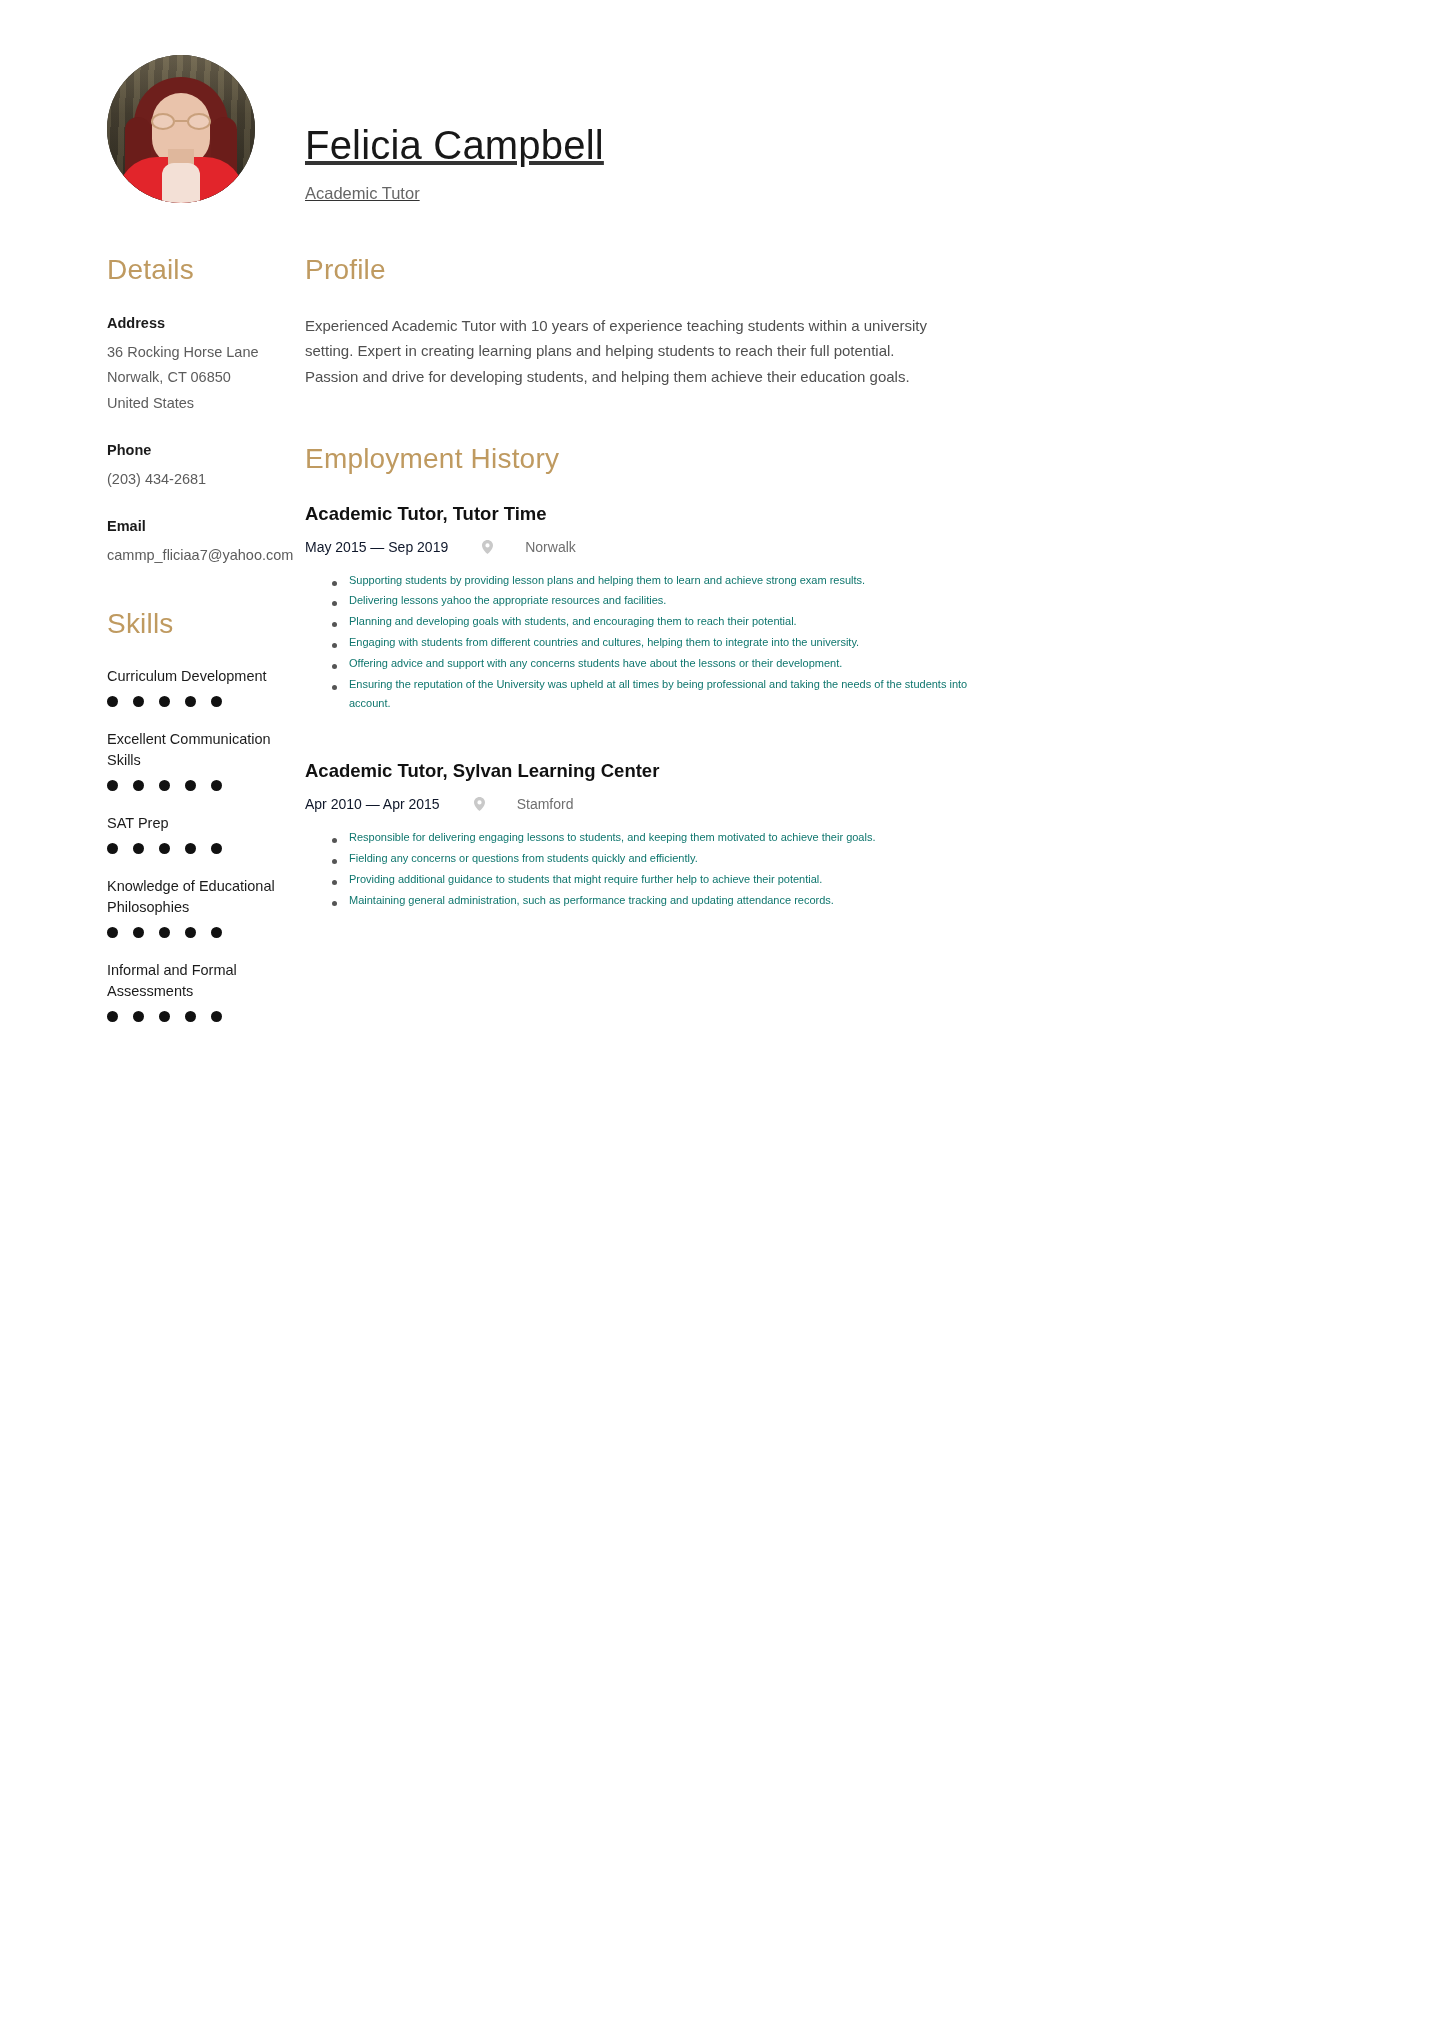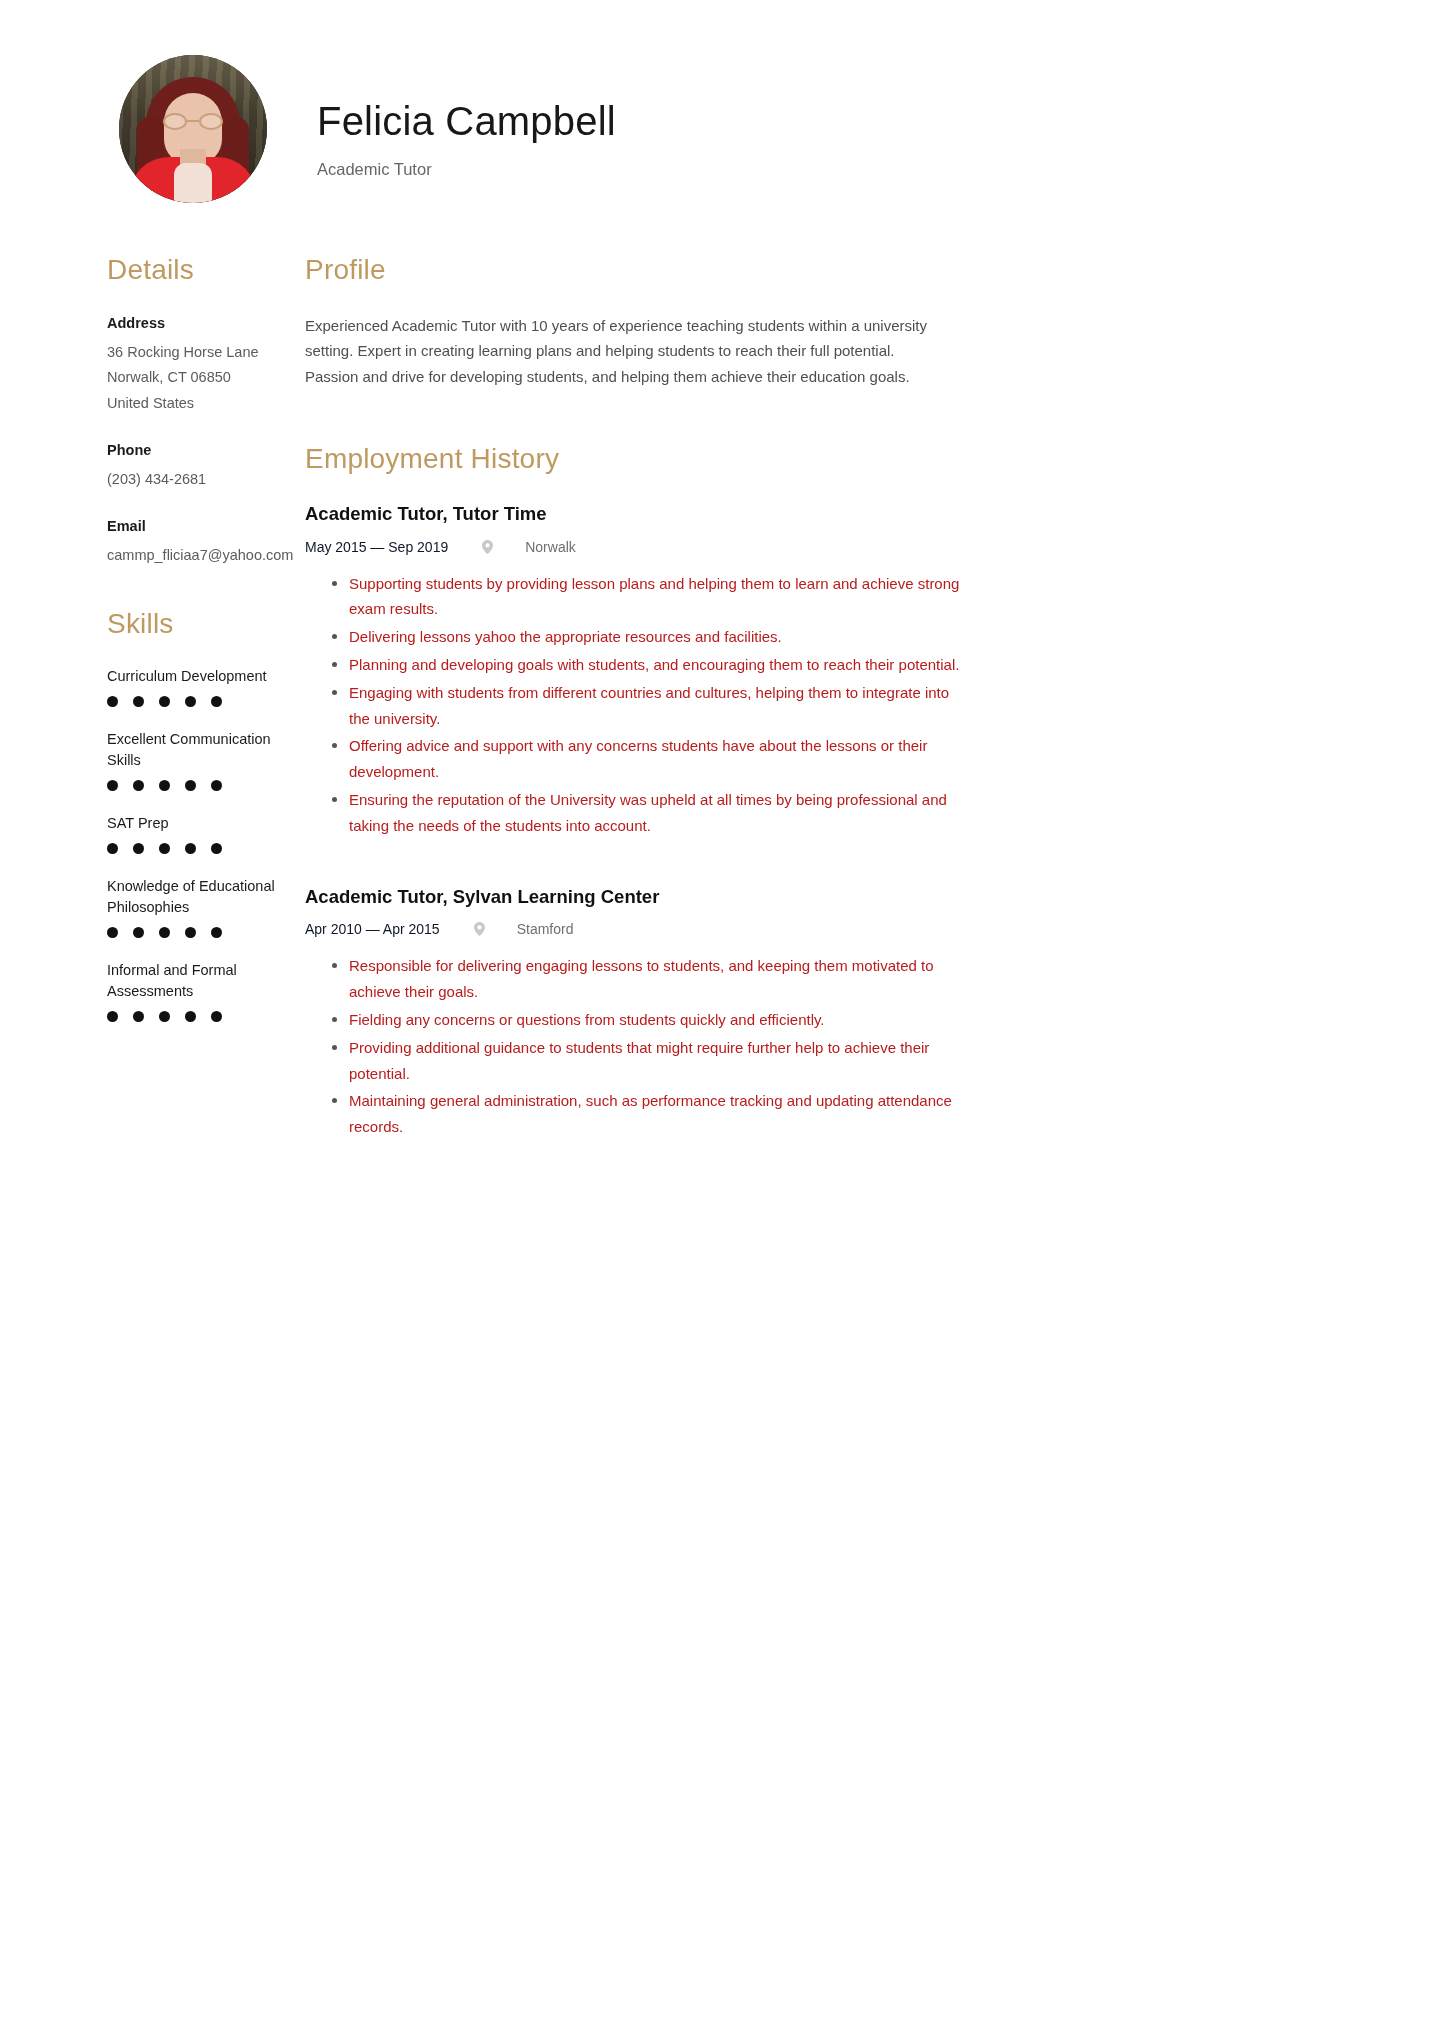--- a/index.html
+++ b/index.html
@@ -16,22 +16,23 @@
     position: relative;
     width: 1440px;
     min-height: 2036px;
     background: #ffffff;
     padding: 0;
   }
 
   
   .header {
     display: flex;
-    align-items: center;
-    padding: 55px 0 0 12px;
+    align-items: flex-end;
+    padding: 55px 0 0 0;
+    text-decoration: underline;
   }
   .photo-col {
     width: 305px;
     flex: 0 0 305px;
     display: flex;
     justify-content: flex-start;
     padding-left: 107px;
   }
   .avatar {
     width: 148px;
@@ -238,22 +239,22 @@
   }
   .pin-icon svg { display:block; }
 
   ul.duties {
     margin: 0;
     padding-left: 44px;
     list-style: none;
   }
   ul.duties li {
     position: relative;
-    font-size: 15px;
-    color: #b91c1c;
+    font-size: 11px;
+    color: #0f766e;
     line-height: 1.72;
     margin-bottom: 2px;
     padding-left: 0;
   }
   ul.duties li::before {
     content: "";
     position: absolute;
     left: -17px;
     top: 10px;
     width: 5px; height: 5px;

